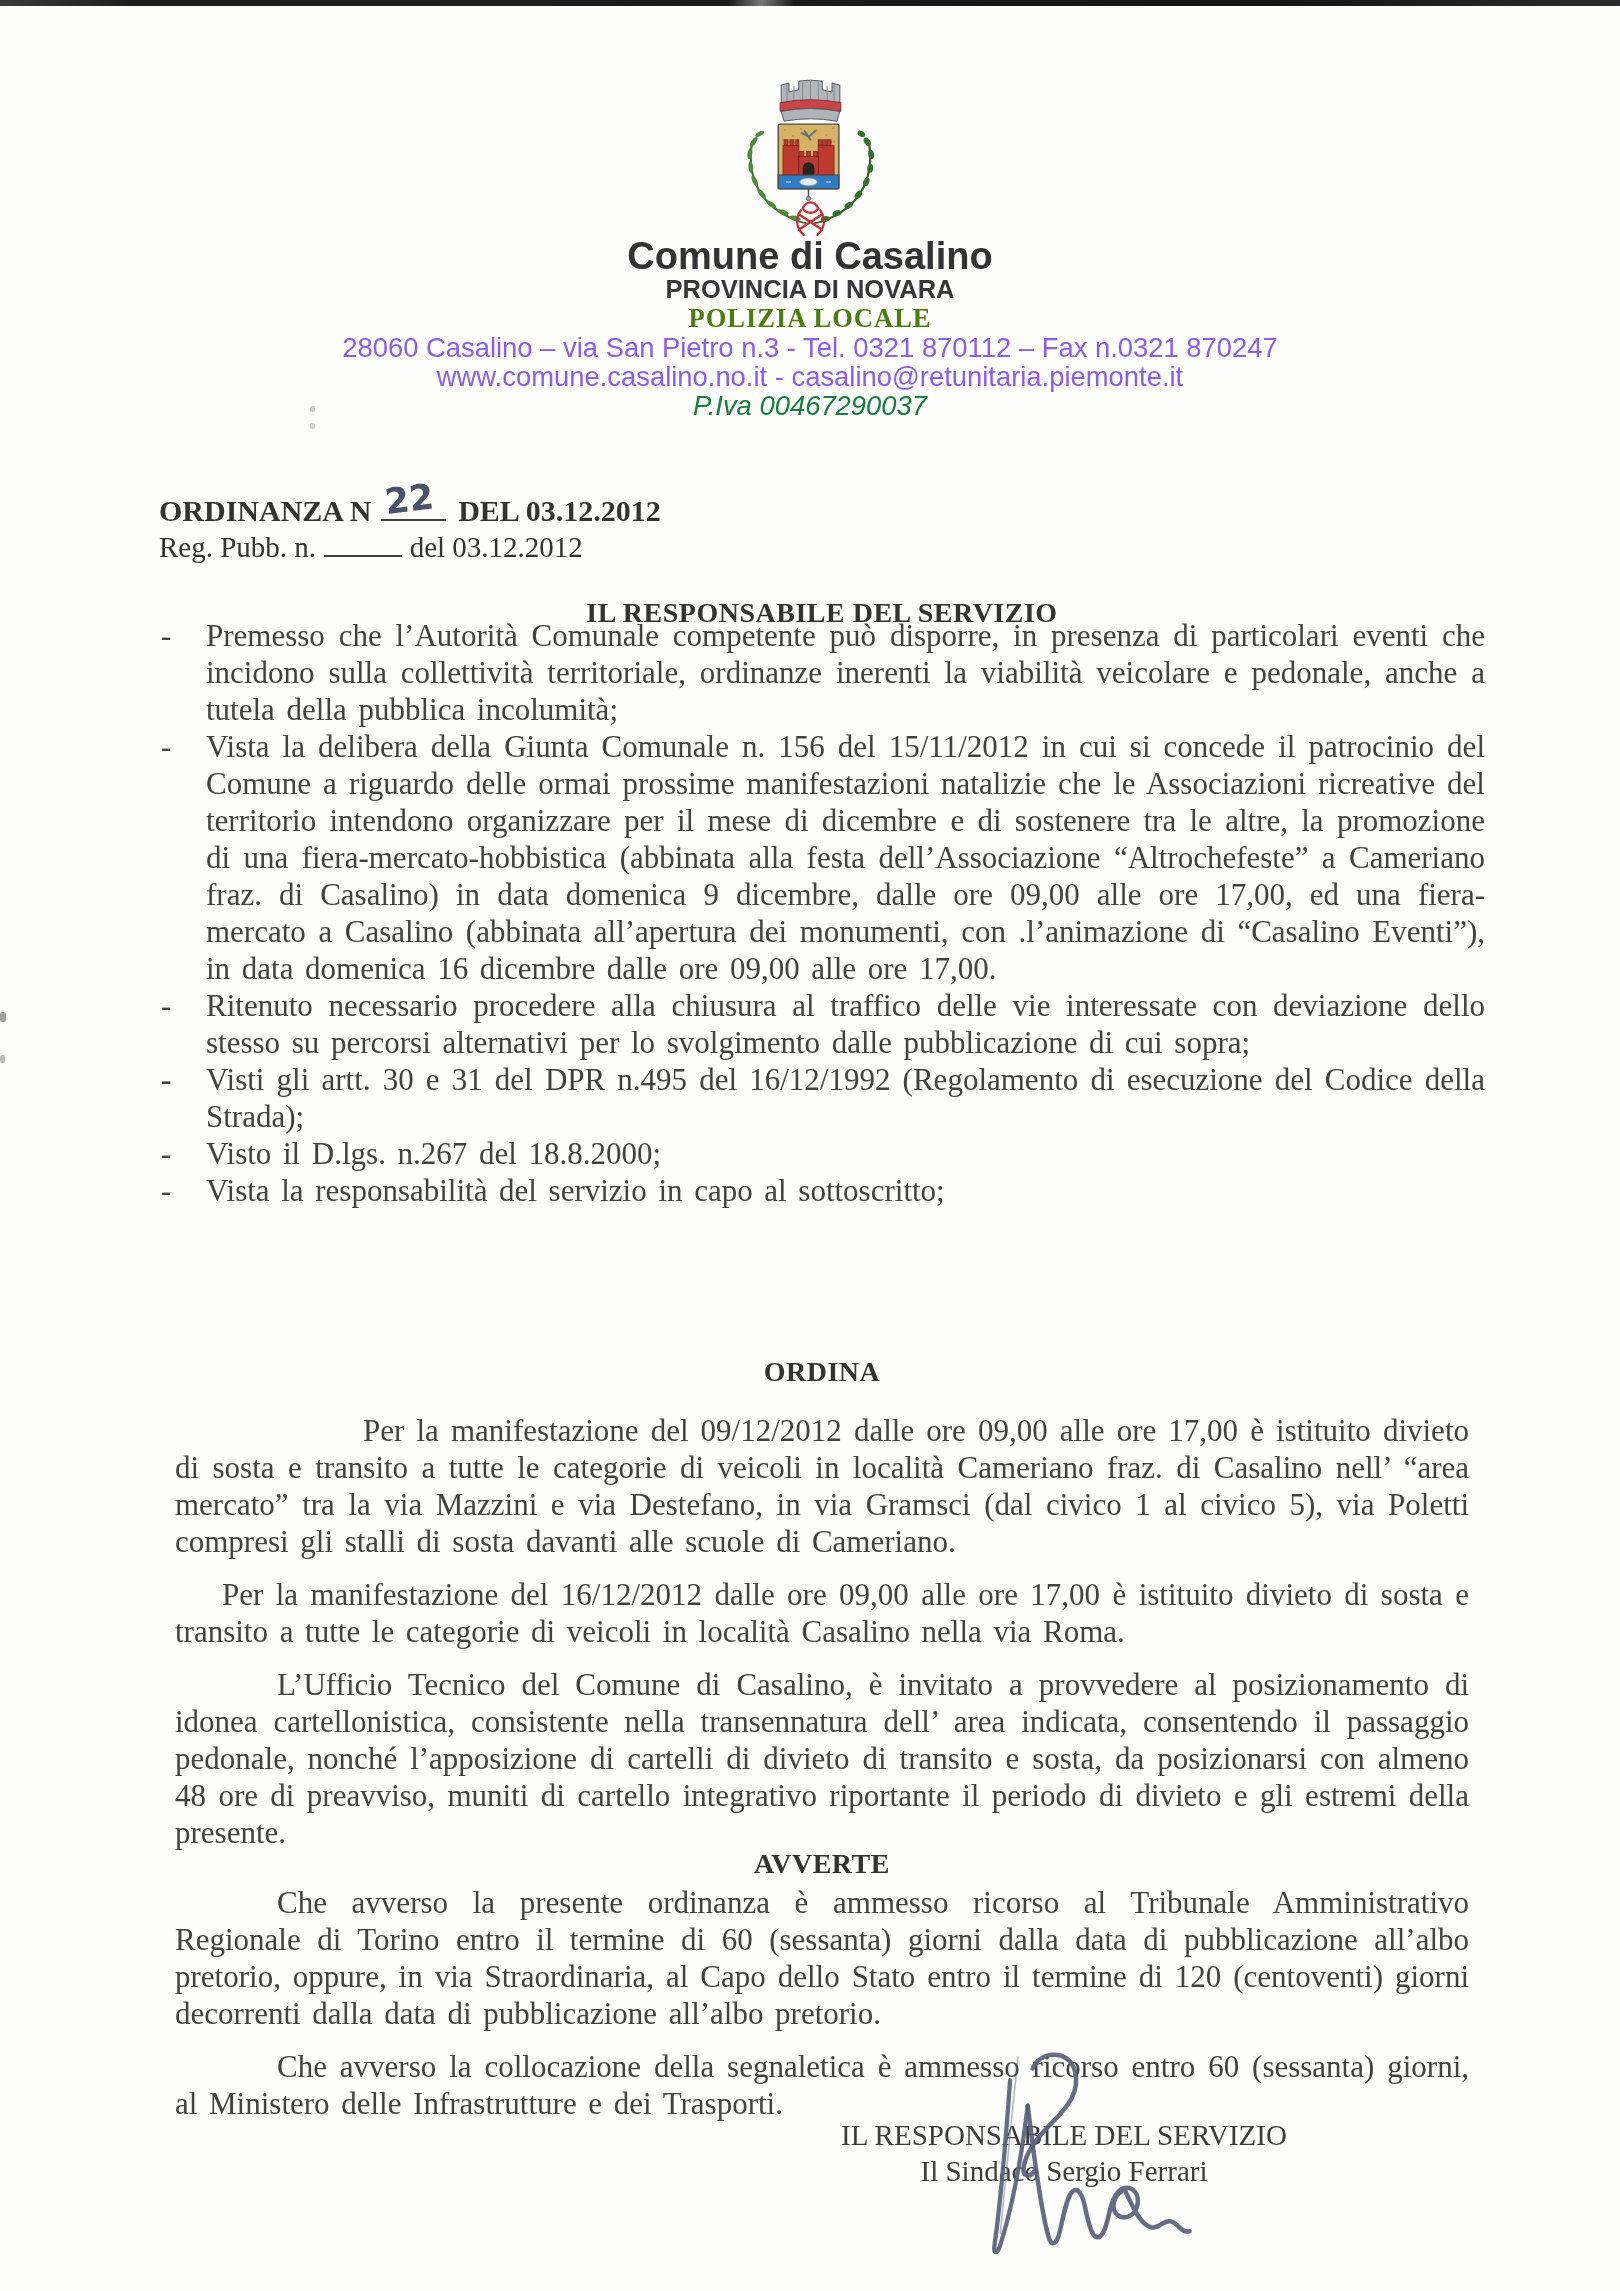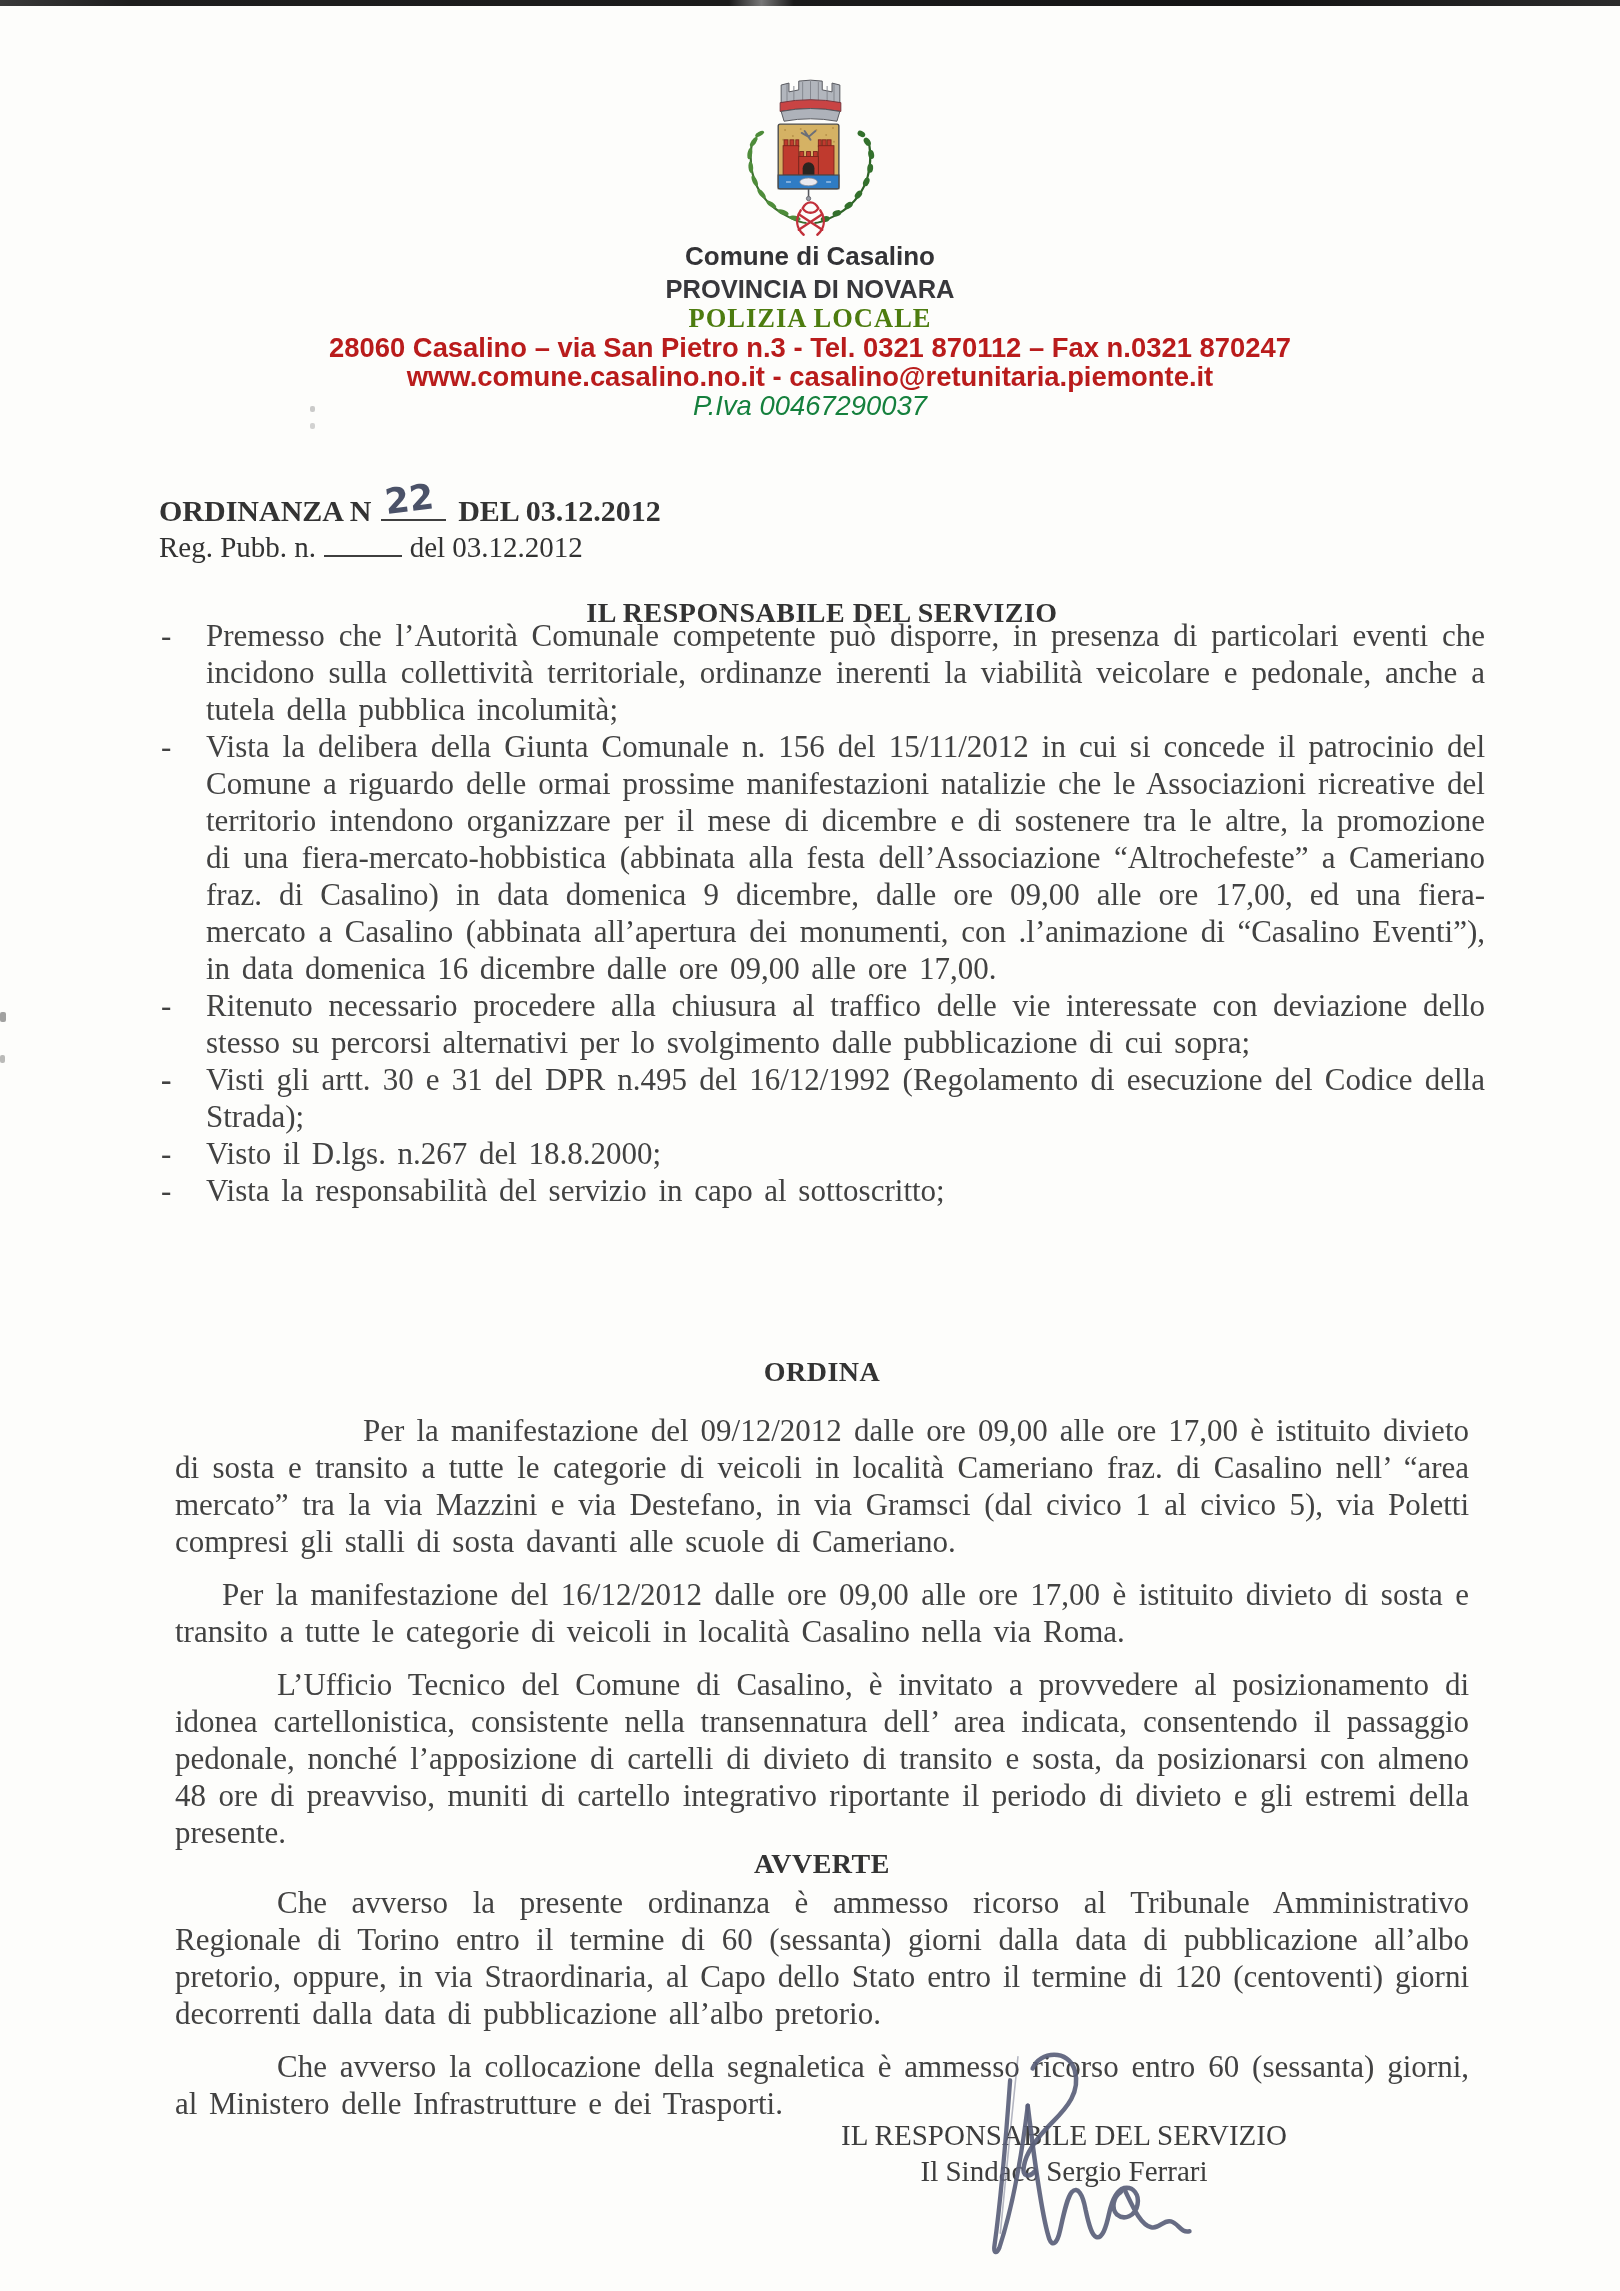--- a/index.html
+++ b/index.html
@@ -8,24 +8,24 @@
         font-family:"Liberation Serif",serif;color:#424242;}
 
   
   .scan-top{position:absolute;top:0;left:0;width:1620px;height:5.9px;
     background:linear-gradient(90deg,#3a3a3a 0%,#1e1e1e 8%,#1b1b1b 45%,#777 47%,#1b1b1b 49%,#141414 78%,#2b2b2b 100%);}
   .speck{position:absolute;background:#555;border-radius:2px;}
 
   
   .letterhead{position:absolute;top:73px;left:0;width:1620px;text-align:center;}
   .crest{display:block;margin:0 auto;}
-  .muni{font-family:"Liberation Sans",sans-serif;font-weight:bold;font-size:26px;line-height:37px;color:#333336;margin-top:2px;}
+  .muni{font-family:"Liberation Sans",sans-serif;font-weight:bold;font-size:38px;line-height:37px;color:#333336;margin-top:2px;}
   .prov{font-family:"Liberation Sans",sans-serif;font-weight:600;font-size:25.5px;line-height:29px;color:#38383c;}
   .poli{font-family:"Liberation Serif",serif;font-weight:bold;font-size:26.5px;line-height:29px;letter-spacing:1px;color:#4d7c0f;}
-  .addr,.webm{font-family:"Liberation Sans",sans-serif;font-size:27.4px;line-height:29px;color:#b91c1c;font-weight:bold;}
+  .addr,.webm{font-family:"Liberation Sans",sans-serif;font-size:27.4px;line-height:29px;color:#8b5cf6;}
   .piva{font-family:"Liberation Sans",sans-serif;font-style:italic;font-size:27.4px;line-height:29px;color:#15803d;}
 
   
   .ord-block{position:absolute;top:494px;left:159px;color:#333;}
   .ord-l1{font-weight:bold;font-size:30px;line-height:33px;white-space:nowrap;}
   .ord-l2{font-size:29px;line-height:32px;margin-top:3.9px;white-space:nowrap;}
   .slot{display:inline-block;position:relative;height:3.9px;border-bottom:2.5px solid #3f3f3f;vertical-align:baseline;}
   .slot1{width:65px;margin-left:9.8px;margin-right:11.8px;}
   .slot2{width:78px;margin-left:7.8px;margin-right:7.8px;}
   .hand22{position:absolute;left:3.9px;bottom:2.9px;font-family:"DejaVu Sans",sans-serif;font-size:35px;

